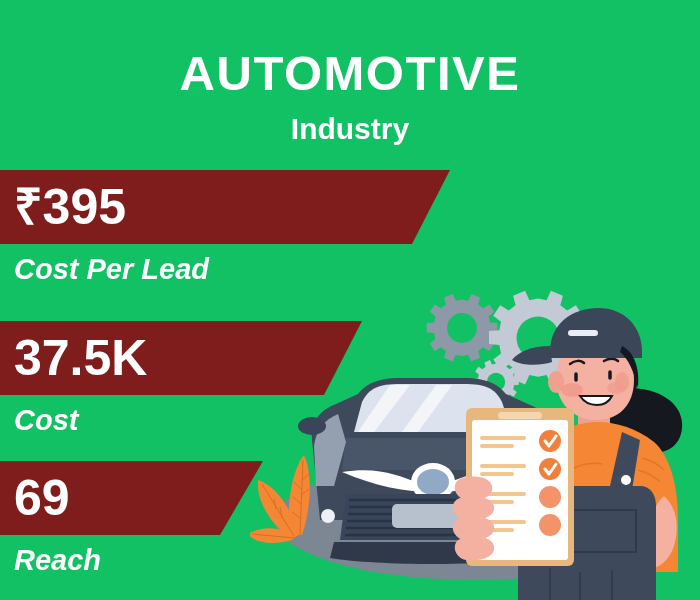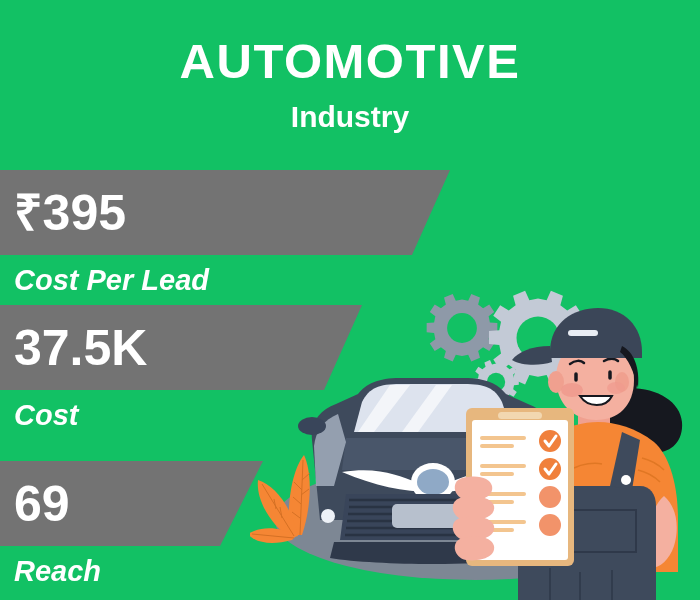--- a/index.html
+++ b/index.html
@@ -24,39 +24,39 @@
     width: 700px;
     text-align: center;
     padding-top: 36px;
   }
   .header-title {
     font-size: 49px;
     font-weight: bold;
     color: #ffffff;
     letter-spacing: 1.5px;
     line-height: 1.05;
-    margin: 0;
+    margin: 12px;
   }
   .header-subtitle {
     font-size: 30px;
     font-weight: bold;
     color: #ffffff;
     margin: 14px 0 0 0;
     line-height: 1.05;
   }
 
   
   .stat-block {
     position: absolute;
     left: 0;
   }
   .stat-banner {
     position: relative;
-    height: 85px;
-    background: #737373;
+    height: 74px;
+    background: #7f1d1d;
     display: flex;
     align-items: center;
   }
   .stat-value {
     color: #ffffff;
     font-size: 50px;
     font-weight: bold;
     line-height: 1;
     padding-left: 14px;
     white-space: nowrap;
@@ -93,21 +93,21 @@
     <div class="header-subtitle">Industry</div>
   </div>
 
   <div class="stat-block" id="stat-0" style="top: 170px;">
     <div class="stat-banner" id="banner-0" style="width: 450px; clip-path: polygon(0px 0px, 100% 0px, 91.5556% 100%, 0px 100%);">
       <div class="stat-value">₹395</div>
     </div>
     <div class="stat-label">Cost Per Lead</div>
   </div>
 
-  <div class="stat-block" id="stat-1" style="top: 305px;">
+  <div class="stat-block" id="stat-1" style="top: 321px;">
     <div class="stat-banner" id="banner-1" style="width: 362px; clip-path: polygon(0px 0px, 100% 0px, 89.5028% 100%, 0px 100%);">
       <div class="stat-value">37.5K</div>
     </div>
     <div class="stat-label">Cost</div>
   </div>
 
   <div class="stat-block" id="stat-2" style="top: 461px;">
     <div class="stat-banner" id="banner-2" style="width: 263px; clip-path: polygon(0px 0px, 100% 0px, 83.6502% 100%, 0px 100%);">
       <div class="stat-value">69</div>
     </div>

